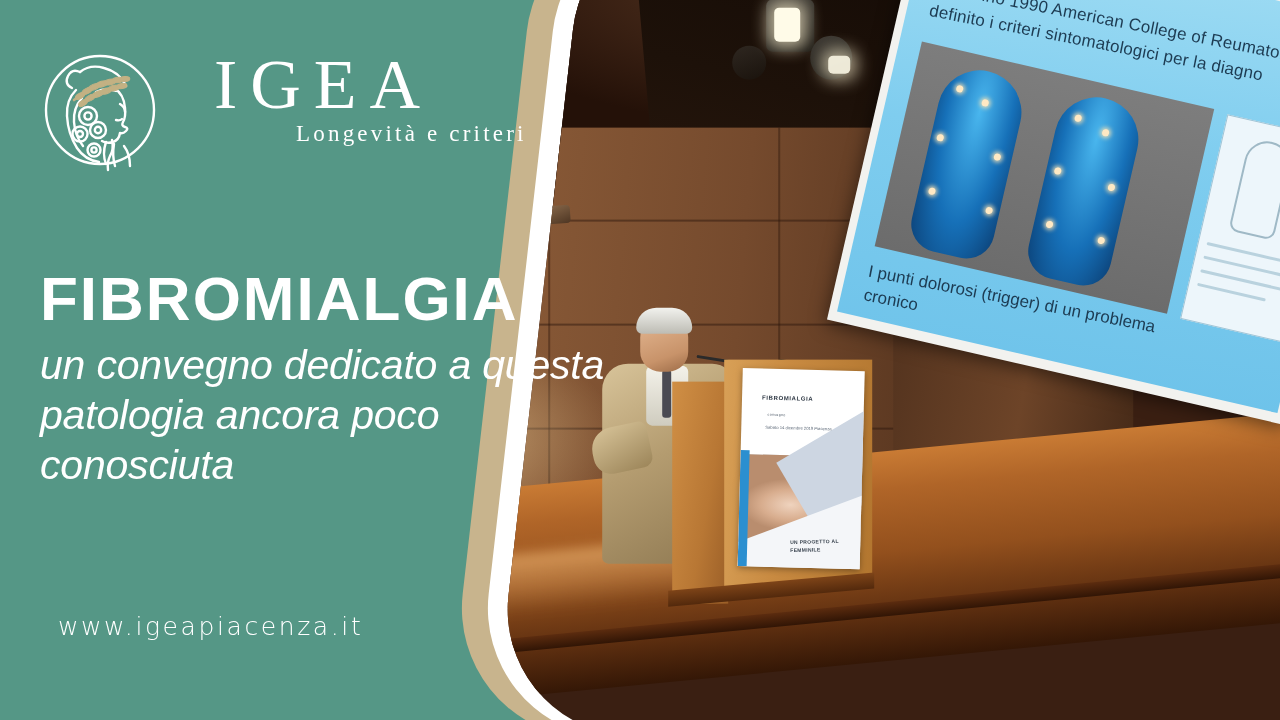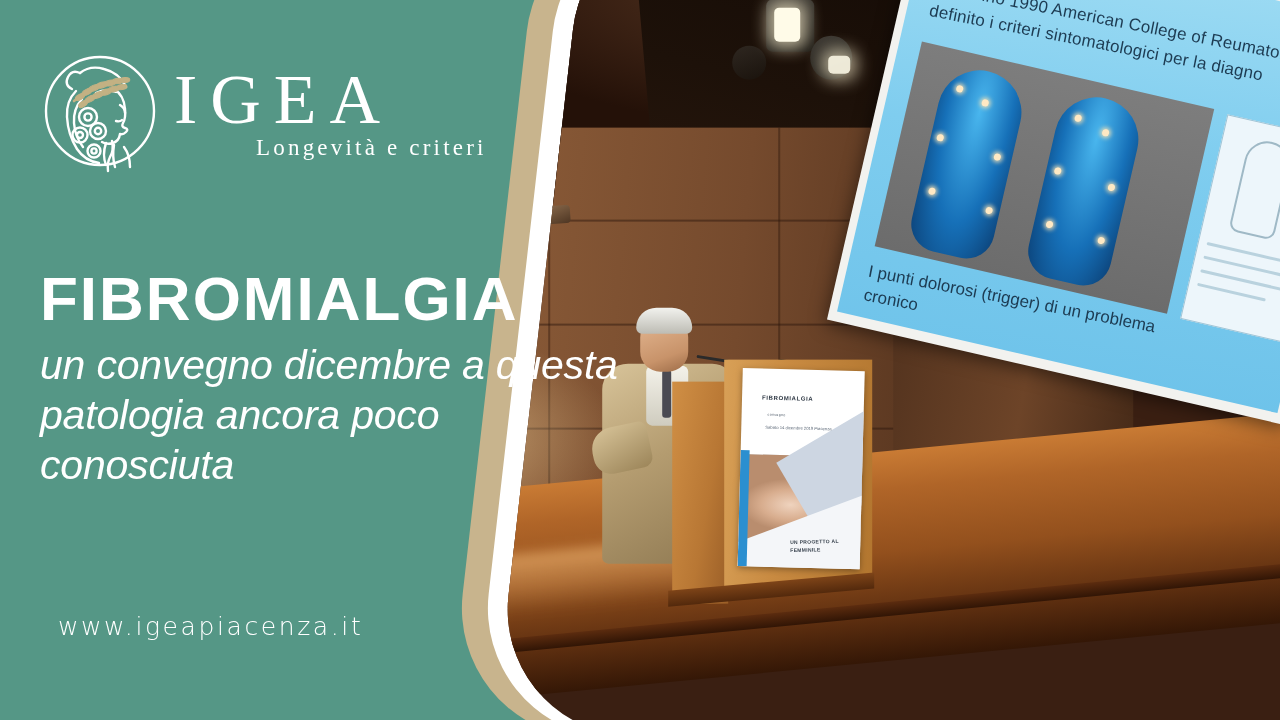--- a/index.html
+++ b/index.html
@@ -24,21 +24,21 @@
     left:0; top:0;
     width:650px; height:720px;
     z-index:30;
   }
 
   
   .logo-block {
     position:absolute;
     left:36px; top:46px;
     width:400px; height:130px;
-    display:flex; align-items:center;
+    display:flex; align-items:flex-start;gap:40px;
   }
   .logo-emblem { width:128px; height:128px; flex:0 0 128px; }
   .logo-wordmark {
     margin-left:4px;
     display:flex; flex-direction:column;
     justify-content:center;
     padding-top:6px;
   }
   .logo-name {
     font-family:"Liberation Serif", serif;
@@ -530,19 +530,19 @@
       </svg>
 
       <div class="logo-wordmark">
         <div class="logo-name">IGEA</div>
         <div class="logo-tagline">Longevità e criteri</div>
       </div>
     </div>
 
     <div class="headline-block">
       <div class="headline-main">FIBROMIALGIA</div>
-      <div class="headline-sub">un convegno dicembre a questa patologia ancora poco conosciuta</div>
+      <div class="headline-sub">un convegno dedicato a questa patologia ancora poco conosciuta</div>
     </div>
 
     <div class="url-block">www.igeapiacenza.it</div>
   </div>
 
 </div>
 
 </body></html>

